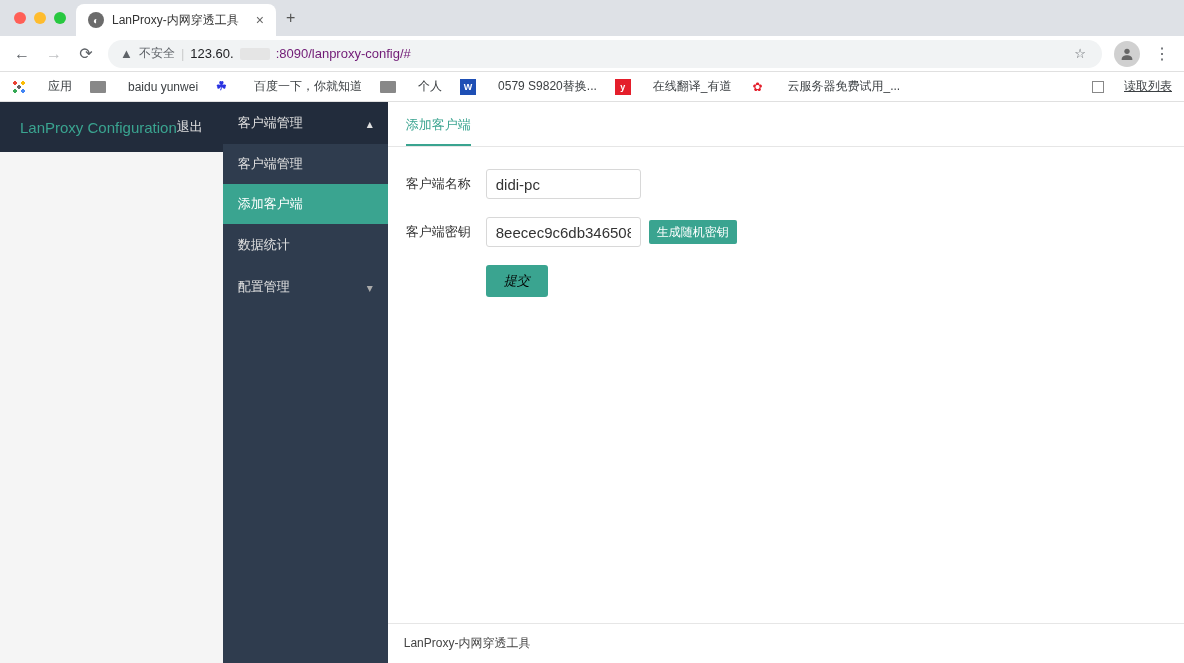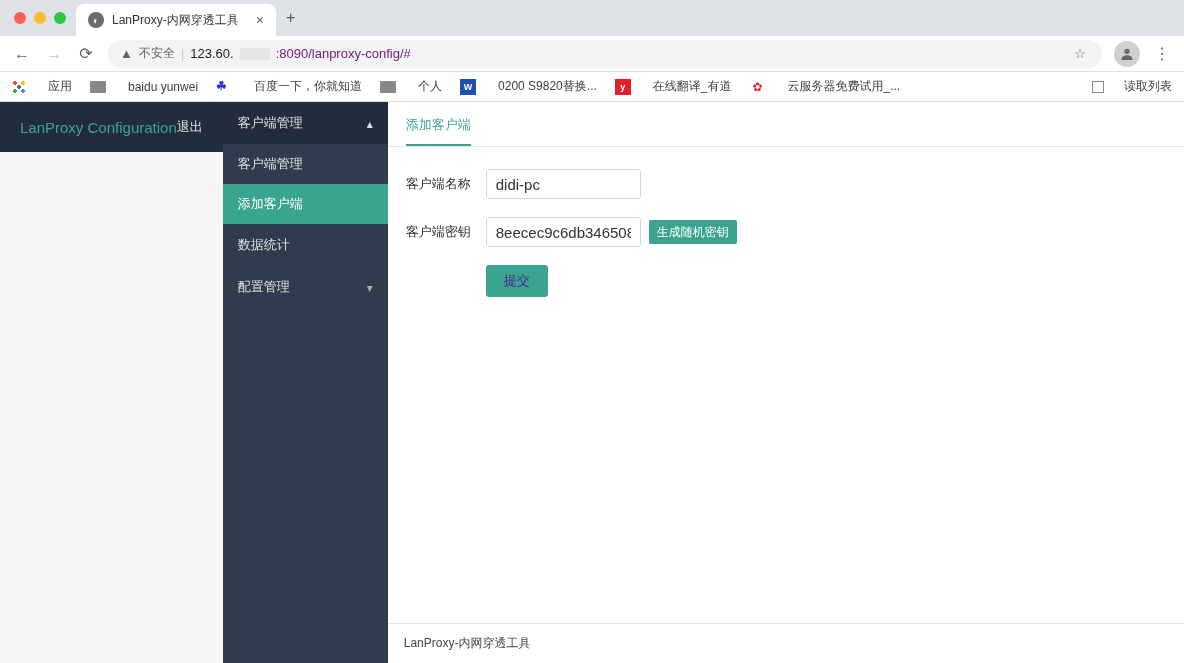--- a/index.html
+++ b/index.html
@@ -35,21 +35,21 @@
       radial-gradient(circle at 3px 3px, #ea4335 2px, transparent 2px),
       radial-gradient(circle at 11px 3px, #fbbc04 2px, transparent 2px),
       radial-gradient(circle at 3px 11px, #34a853 2px, transparent 2px),
       radial-gradient(circle at 11px 11px, #4285f4 2px, transparent 2px),
       radial-gradient(circle at 7px 7px, #666 2px, transparent 2px); }
     .bm-icon-baidu { width: 16px; height: 16px; color: #2932e1; font-weight: bold; display: inline-block; }
     .bm-icon-red { width: 16px; height: 16px; background: #e41e2b; color: #fff; font-size: 9px; display: flex; align-items: center; justify-content: center; font-weight: bold; }
     .bm-icon-blue { width: 16px; height: 16px; background: #1e4fb5; color: #fff; font-size: 9px; display: flex; align-items: center; justify-content: center; font-weight: bold; }
     .bm-icon-hw { width: 16px; height: 16px; color: #e41e2b; display: flex; align-items: center; justify-content: center; }
     .bm-right { margin-left: auto; }
-    .bm-reading { display: flex; align-items: center; gap: 20px; }
+    .bm-reading { display: flex; align-items: center; gap: 20px; text-decoration: underline; }
     
     
     .app { height: 561px; display: flex; flex-direction: row; }
     .app-header { height: 50px; background: #222c3c; display: flex; align-items: center; padding: 0 20px; justify-content: space-between; }
     .app-brand { color: #3aa490; font-size: 15px; }
     .app-logout { color: #e0e0e0; font-size: 13px; cursor: pointer; }
     
     .app-body { flex: 1; display: flex; overflow: hidden; }
     .sidebar { width: 165px; background: #2f3c4e; color: #e0e0e0; }
     .side-group { display: flex; align-items: center; justify-content: space-between; padding: 12px 15px; font-size: 13px; cursor: pointer; }
@@ -62,21 +62,21 @@
     .content { flex: 1; background: #fff; display: flex; flex-direction: column; }
     .content-header { padding: 14px 18px 0; }
     .content-tab { display: inline-block; color: #3aa490; font-size: 13px; padding-bottom: 10px; border-bottom: 2px solid #3aa490; }
     .content-divider { border-bottom: 1px solid #e6e6e6; }
     
     .form { padding: 22px 18px; }
     .form-row { display: flex; align-items: center; margin-bottom: 18px; }
     .form-label { width: 80px; text-align: left; color: #333; font-size: 13px; padding-right: 12px; }
     .form-input { width: 155px; height: 30px; border: 1px solid #d8d8d8; border-radius: 3px; padding: 0 9px; font-size: 15px; color: #333; outline: none; }
     .btn-gen { margin-left: 8px; background: #3aa490; color: #fff; border: none; height: 24px; padding: 0 8px; font-size: 12px; border-radius: 2px; cursor: pointer; }
-    .btn-submit { background: #3aa490; color: #4c1d95; border: none; height: 32px; padding: 0 18px; font-size: 13px; border-radius: 3px; cursor: pointer; margin-left: 80px; }
+    .btn-submit { background: #3aa490; color: #000000; border: none; height: 32px; padding: 0 18px; font-size: 13px; border-radius: 3px; cursor: pointer; margin-left: 80px; font-style: italic; }
     
     .footer { height: 40px; border-top: 1px solid #e6e6e6; display: flex; align-items: center; padding: 0 16px; color: #444; font-size: 12px; background: #fff; }
   </style>
 </head>
 <body>
 
 <div class="browser-chrome">
   <div class="tab-bar">
     <div class="window-controls">
       <div class="wc-dot wc-red"></div>
@@ -126,21 +126,21 @@
     <div class="bm-item">
       <span class="bm-icon-baidu">☘</span>
       <span>百度一下，你就知道</span>
     </div>
     <div class="bm-item">
       <span class="bm-folder"></span>
       <span>个人</span>
     </div>
     <div class="bm-item">
       <span class="bm-icon-blue">W</span>
-      <span>0200 S9820替换...</span>
+      <span>0579 S9820替换...</span>
     </div>
     <div class="bm-item">
       <span class="bm-icon-red">y</span>
       <span>在线翻译_有道</span>
     </div>
     <div class="bm-item">
       <span class="bm-icon-hw">✿</span>
       <span>云服务器免费试用_...</span>
     </div>
     <div class="bm-item bm-right bm-reading">

